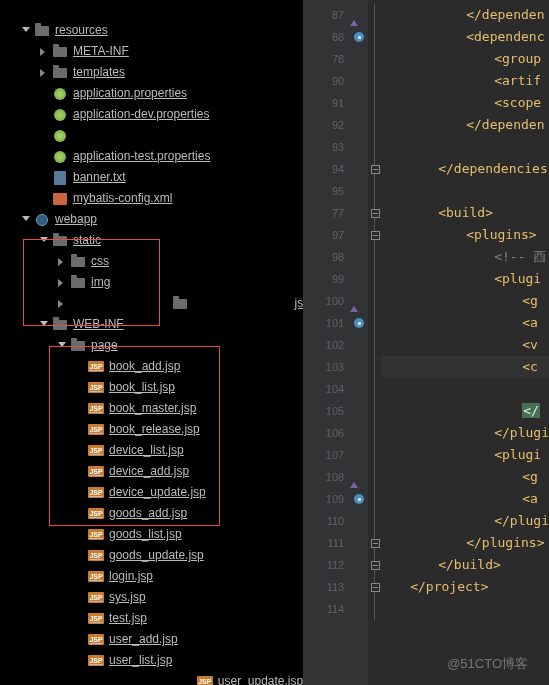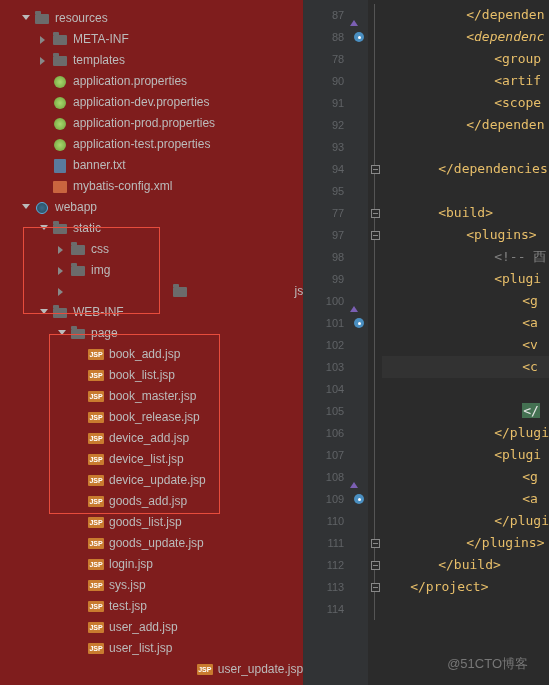--- a/index.html
+++ b/index.html
@@ -9,23 +9,24 @@
   background: #3c3f41;
   color: #bbbbbb;
   width: 549px;
   height: 685px;
   overflow: hidden;
   display: flex;
 }
 .tree-panel {
   width: 336px;
   height: 100%;
-  background: #7f1d1d;
+  background: #000000;
   overflow: hidden;
-  padding-top: 8px;
+  padding-top: 20px;
+  text-decoration: underline;
 }
 .editor-panel {
   flex: 1;
   background: #2b2b2b;
   display: flex;
   border-left: 1px solid #323232;
 }
 .gutter {
   width: 46px;
   background: #313335;
@@ -217,21 +218,20 @@
         <span class="icon">
           <span class="prop-icon"></span>
         </span>
         <span>application-dev.properties</span>
       </div>
       <div class="tree-item" style="padding-left: 40px;">
         <span class="arrow none"></span>
         <span class="icon">
           <span class="prop-icon"></span>
         </span>
-        <span>application-prod.properties</span>
       </div>
       <div class="tree-item" style="padding-left: 40px;">
         <span class="arrow none"></span>
         <span class="icon">
           <span class="prop-icon"></span>
         </span>
         <span>application-test.properties</span>
       </div>
       <div class="tree-item" style="padding-left: 40px;">
         <span class="arrow none"></span>
@@ -322,28 +322,28 @@
         <span class="icon">
           <span class="jsp-icon">JSP</span>
         </span>
         <span>book_release.jsp</span>
       </div>
       <div class="tree-item" style="padding-left: 76px;">
         <span class="arrow none"></span>
         <span class="icon">
           <span class="jsp-icon">JSP</span>
         </span>
+        <span>device_list.jsp</span>
+      </div>
+      <div class="tree-item" style="padding-left: 76px;">
+        <span class="arrow none"></span>
+        <span class="icon">
+          <span class="jsp-icon">JSP</span>
+        </span>
         <span>device_add.jsp</span>
-      </div>
-      <div class="tree-item" style="padding-left: 76px;">
-        <span class="arrow none"></span>
-        <span class="icon">
-          <span class="jsp-icon">JSP</span>
-        </span>
-        <span>device_list.jsp</span>
       </div>
       <div class="tree-item" style="padding-left: 76px;">
         <span class="arrow none"></span>
         <span class="icon">
           <span class="jsp-icon">JSP</span>
         </span>
         <span>device_update.jsp</span>
       </div>
       <div class="tree-item" style="padding-left: 76px;">
         <span class="arrow none"></span>
@@ -576,21 +576,21 @@
       <div class="fold-cell">
         <span class="fold-line"></span>
         <span class="fold-marker minus"></span>
       </div>
       <div class="fold-cell">
         <span class="fold-line"></span>
       </div>
     </div>
   <div class="code-col" id="code-col">
       <div class="code-line" style="padding-left: 84px;"><span class="tag">&lt;/dependen</span></div>
-      <div class="code-line" style="padding-left: 84px; font-style: italic;"><span class="tag">&lt;dependenc</span></div>
+      <div class="code-line" style="padding-left: 84px;"><span class="tag">&lt;dependenc</span></div>
       <div class="code-line" style="padding-left: 112px;"><span class="tag">&lt;group</span></div>
       <div class="code-line" style="padding-left: 112px;"><span class="tag">&lt;artif</span></div>
       <div class="code-line" style="padding-left: 112px;"><span class="tag">&lt;scope</span></div>
       <div class="code-line" style="padding-left: 84px;"><span class="tag">&lt;/dependen</span></div>
       <div class="code-line" style="padding-left: 0px;"></div>
       <div class="code-line" style="padding-left: 56px;"><span class="tag">&lt;/dependencies</span></div>
       <div class="code-line" style="padding-left: 0px;"></div>
       <div class="code-line" style="padding-left: 56px;"><span class="tag">&lt;build&gt;</span></div>
       <div class="code-line" style="padding-left: 84px;"><span class="tag">&lt;plugins&gt;</span></div>
       <div class="code-line" style="padding-left: 112px;"><span class="comm">&lt;!-- 酉</span></div>

